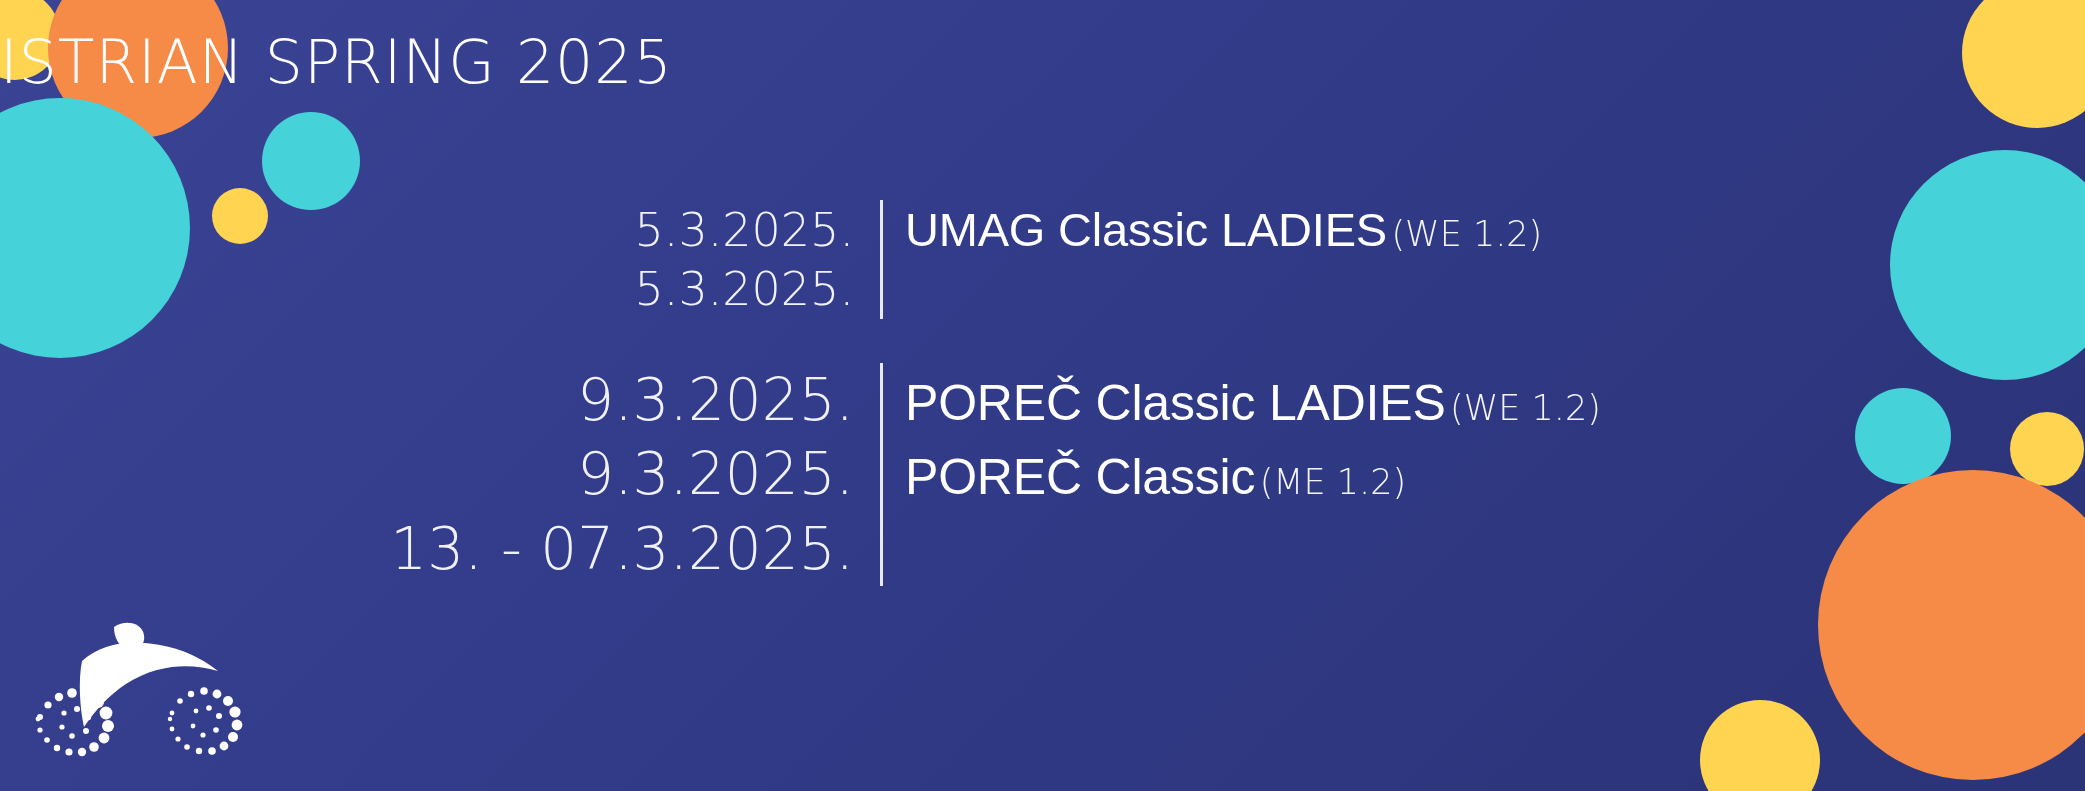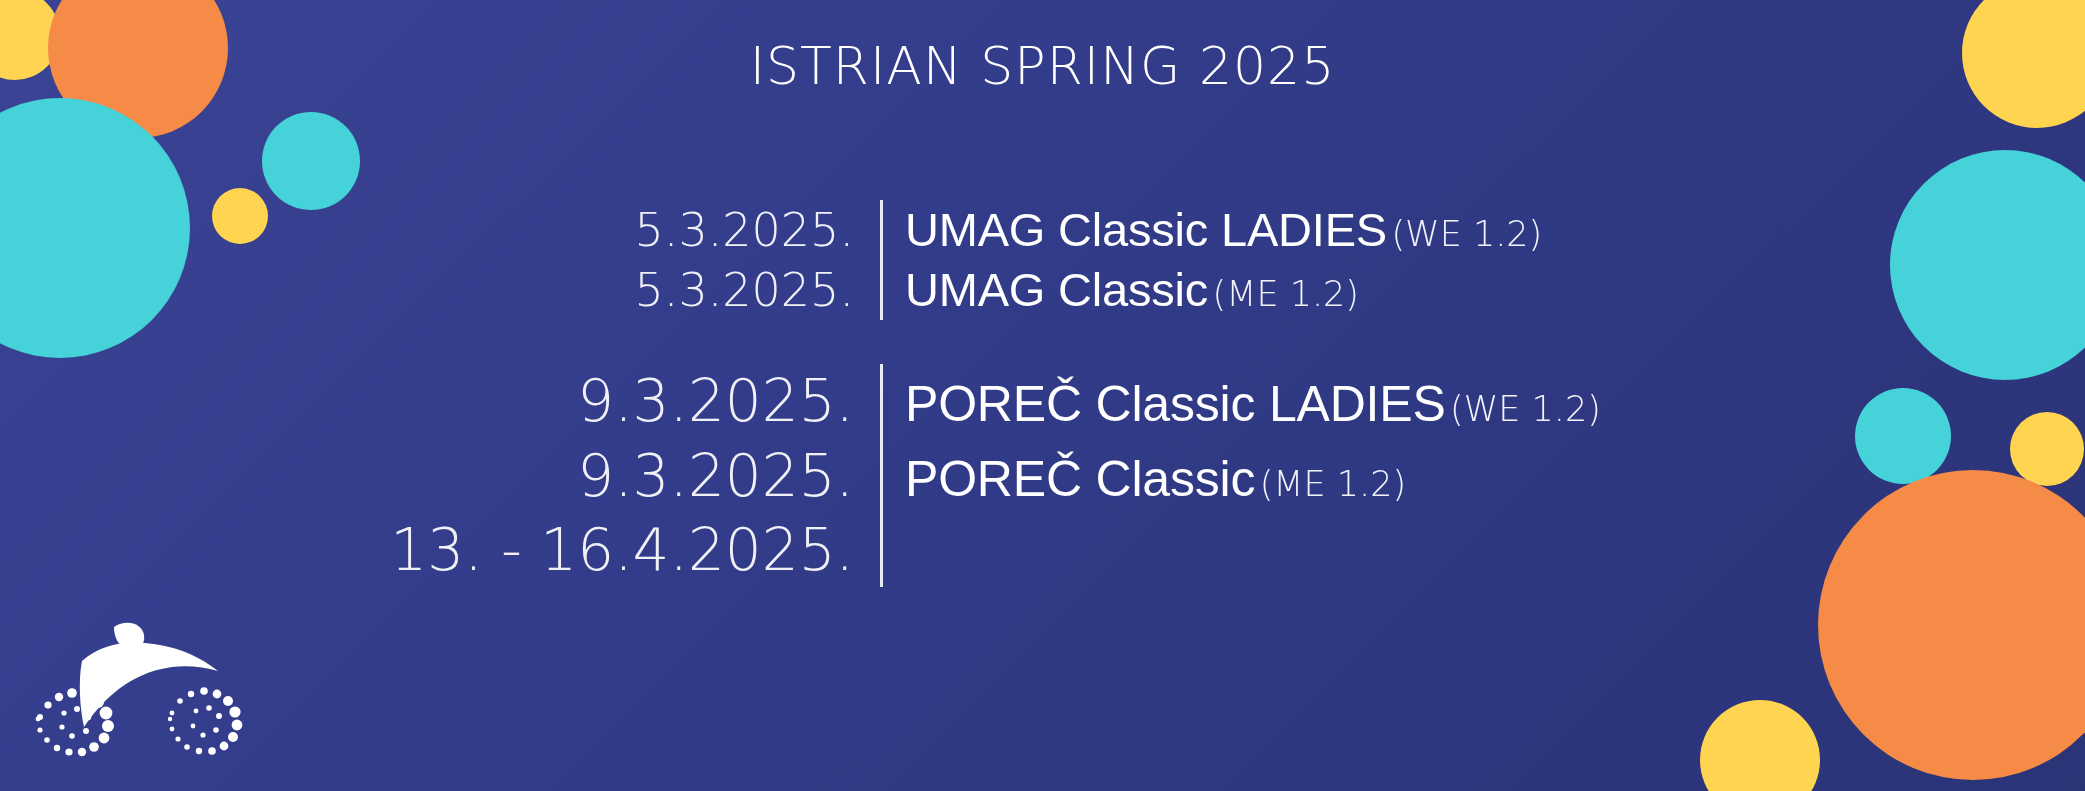--- a/index.html
+++ b/index.html
@@ -16,28 +16,27 @@
     font-family: "Liberation Sans", sans-serif;
   }
   .deco {
     position: absolute;
     border-radius: 50%;
     pointer-events: none;
   }
   
   #title {
     position: absolute;
-    top: 40px;
+    top: 32px;
     left: 0;
     width: 100%;
-    text-align: center;
     color: #ffffff;
     font-family: "DejaVu Sans", sans-serif;
     font-weight: 300;
-    font-size: 52px;
+    font-size: 60px;
     letter-spacing: 1px;
     line-height: 1;
     white-space: nowrap;
   }
   
   #schedule {
     position: absolute;
     top: 200px;
     left: 0;
     width: 100%;
@@ -128,37 +127,36 @@
   <div id="schedule">
       <div class="group">
         <div class="row">
           <div class="date">5.3.2025.</div>
           <div class="rule"></div>
           <div class="event"><span class="name">UMAG Classic LADIES</span> <span class="cat">(WE 1.2)</span></div>
         </div>
         <div class="row">
           <div class="date">5.3.2025.</div>
           <div class="rule"></div>
-          <div class="event"><span class="name">UMAG Classic</span> <span class="cat">(ME 1.2)</span></div>
         </div>
       </div>
       <div class="group-gap"></div>
       <div class="group g2">
         <div class="row">
           <div class="date">9.3.2025.</div>
           <div class="rule"></div>
           <div class="event"><span class="name">POREČ Classic LADIES</span> <span class="cat">(WE 1.2)</span></div>
         </div>
         <div class="row">
           <div class="date">9.3.2025.</div>
           <div class="rule"></div>
           <div class="event"><span class="name">POREČ Classic</span> <span class="cat">(ME 1.2)</span></div>
         </div>
         <div class="row">
-          <div class="date">13. - 16.4.2025.</div>
+          <div class="date">13. - 07.3.2025.</div>
           <div class="rule"></div>
         </div>
       </div>
     </div>
 
   <svg id="logo" viewBox="0 0 270 160" xmlns="http://www.w3.org/2000/svg">
 
     <path d="M92 18 C104 10 120 14 122 26 C124 38 112 44 104 40 C96 36 92 28 92 18 Z" fill="#ffffff"></path>
     <path d="M60 52 C80 34 108 30 138 36 C160 40 178 48 196 62 C182 58 166 56 150 58 C128 61 108 70 92 84 C80 94 70 106 62 118 C58 100 56 72 60 52 Z" fill="#ffffff"></path>
     <path d="M118 44 C134 40 152 44 166 54 C152 52 138 54 126 60 C122 56 120 50 118 44 Z" fill="#ffffff"></path>

